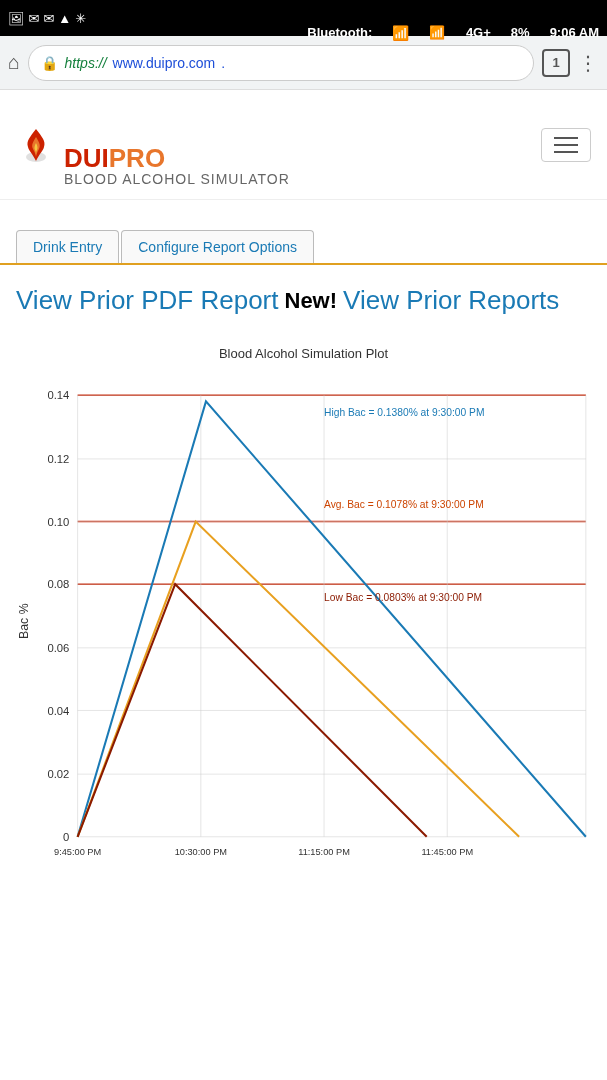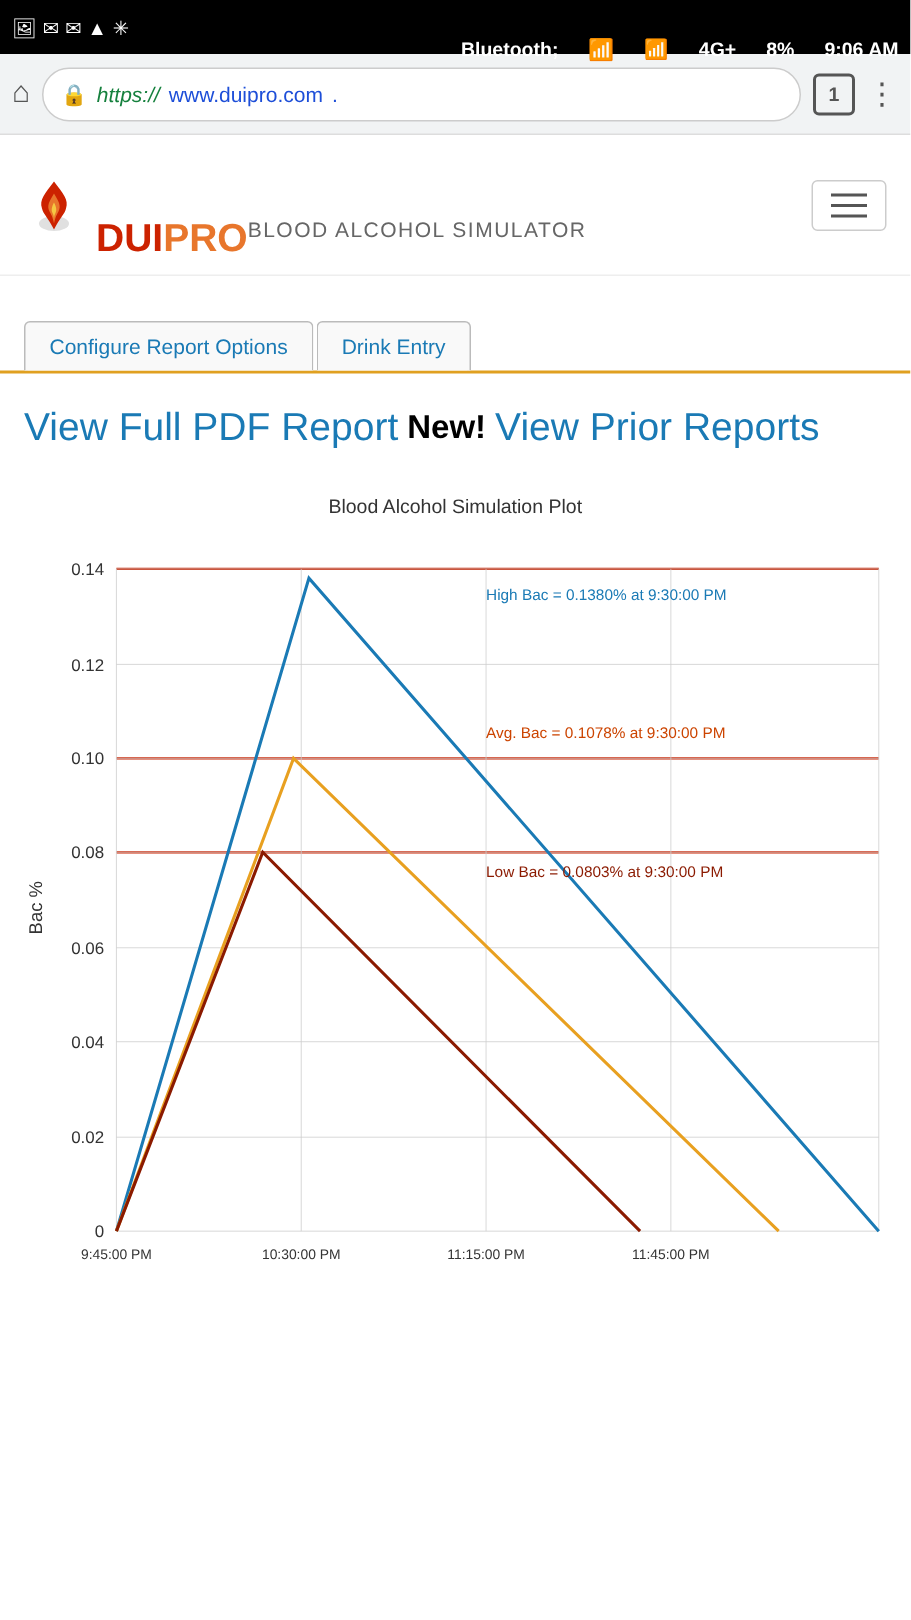--- a/index.html
+++ b/index.html
@@ -59,21 +59,21 @@
     .page-header {
       background: #fff;
       padding: 12px 16px;
       display: flex;
       align-items: center;
       justify-content: space-between;
       border-bottom: 1px solid #eee;
     }
     .logo-container { display: flex; align-items: center; gap: 8px; }
     .logo-icon { width: 40px; height: 40px; }
-    .logo-text { display: flex; flex-direction: row; margin-top: 43px; }
+    .logo-text { display: flex; flex-direction: column; margin-top: 43px; }
     .logo-name { font-size: 26px; font-weight: bold; line-height: 1; }
     .logo-dui { color: #cc2200; }
     .logo-pro { color: #e8762c; }
     .logo-tagline { font-size: 14px; color: #666; letter-spacing: 1px; }
     .hamburger-btn {
       border: 1px solid #ccc;
       border-radius: 4px;
       padding: 8px 12px;
       background: #fff;
       cursor: pointer;
@@ -210,30 +210,30 @@
     <div class="hamburger-line"></div>
     <div class="hamburger-line"></div>
     <div class="hamburger-line"></div>
   </button>
 </div>
 
 <div class="spacer"></div>
 
 <div class="tabs-container">
   <div class="tab">
+    <span>Drink Entry</span>
+  </div>
+  <div class="tab">
     <span>Configure Report Options</span>
-  </div>
-  <div class="tab">
-    <span>Drink Entry</span>
   </div>
 </div>
 
 <div class="content-area">
   <div class="links-row">
-    <a class="link-primary">View Full PDF Report</a>
+    <a class="link-primary">View Prior PDF Report</a>
     <span class="new-badge">New!</span>
     <a class="link-primary">View Prior Reports</a>
   </div>
 
   <div class="chart-container">
     <div class="chart-title">Blood Alcohol Simulation Plot</div>
     <div class="chart-wrapper">
       <svg class="chart-svg" viewBox="0 0 560 480" xmlns="http://www.w3.org/2000/svg">
 
         <line x1="60" y1="10" x2="555" y2="10" stroke="#cc2200" stroke-width="1.5"></line>

